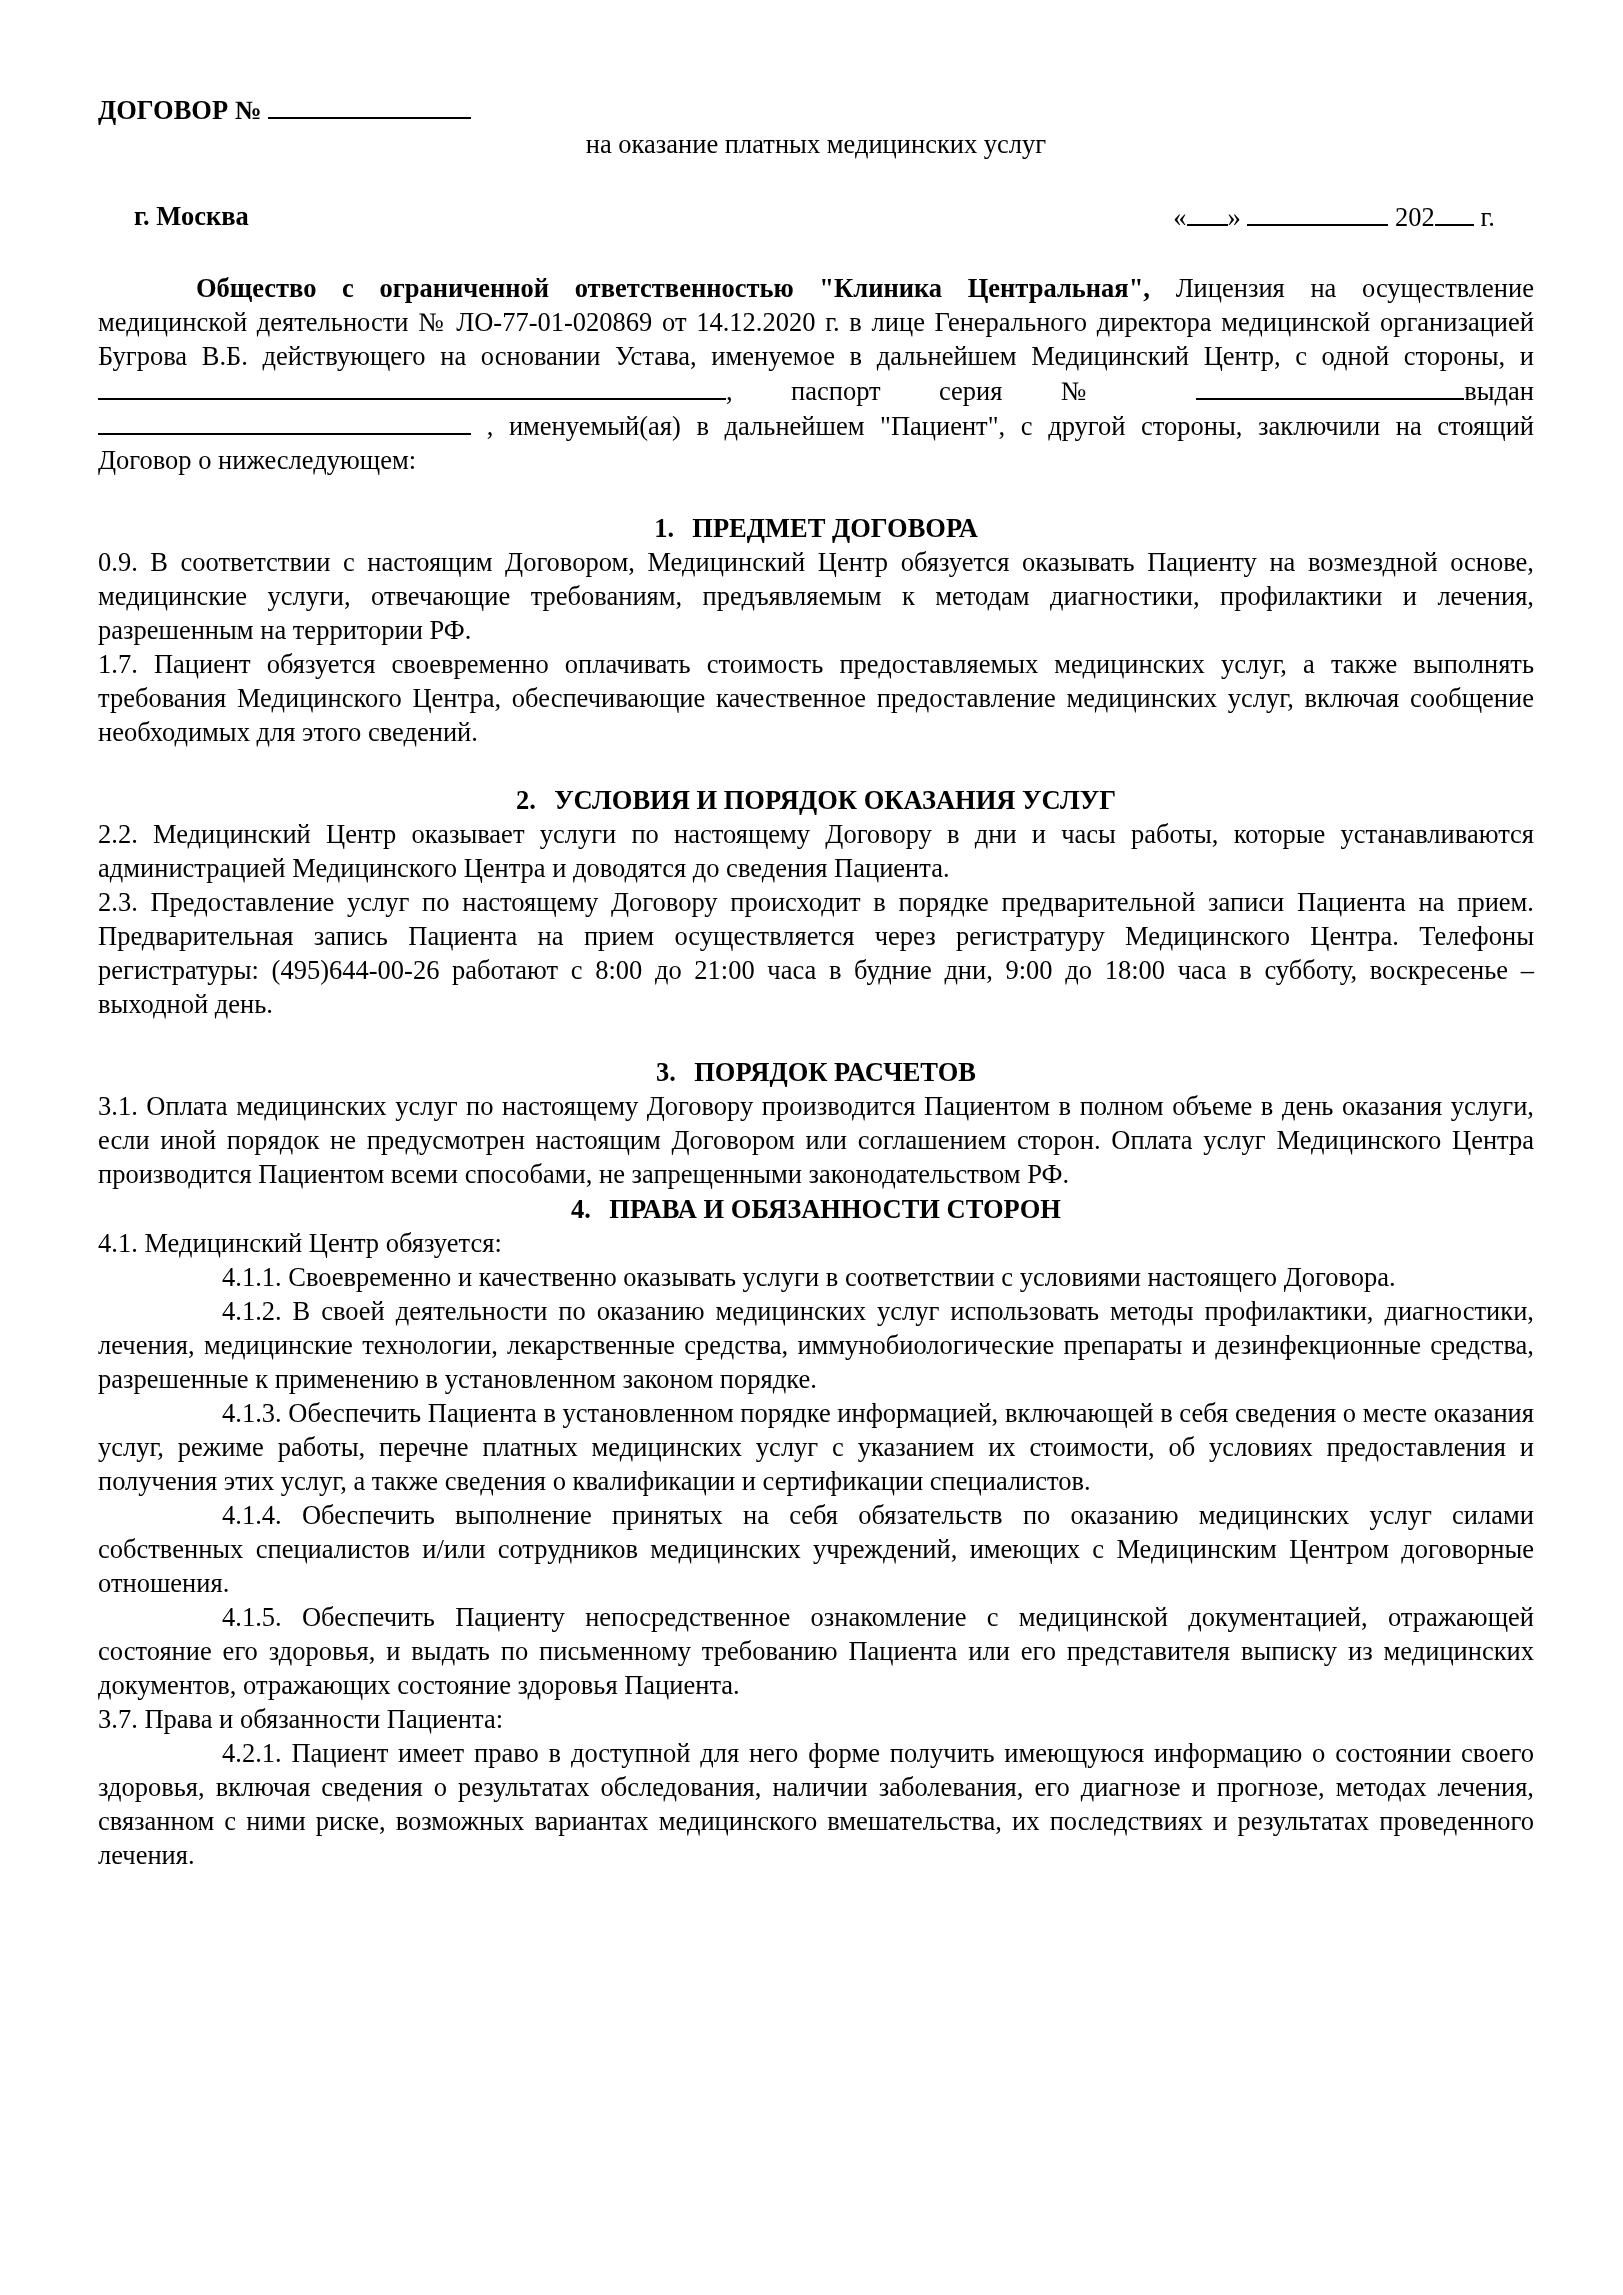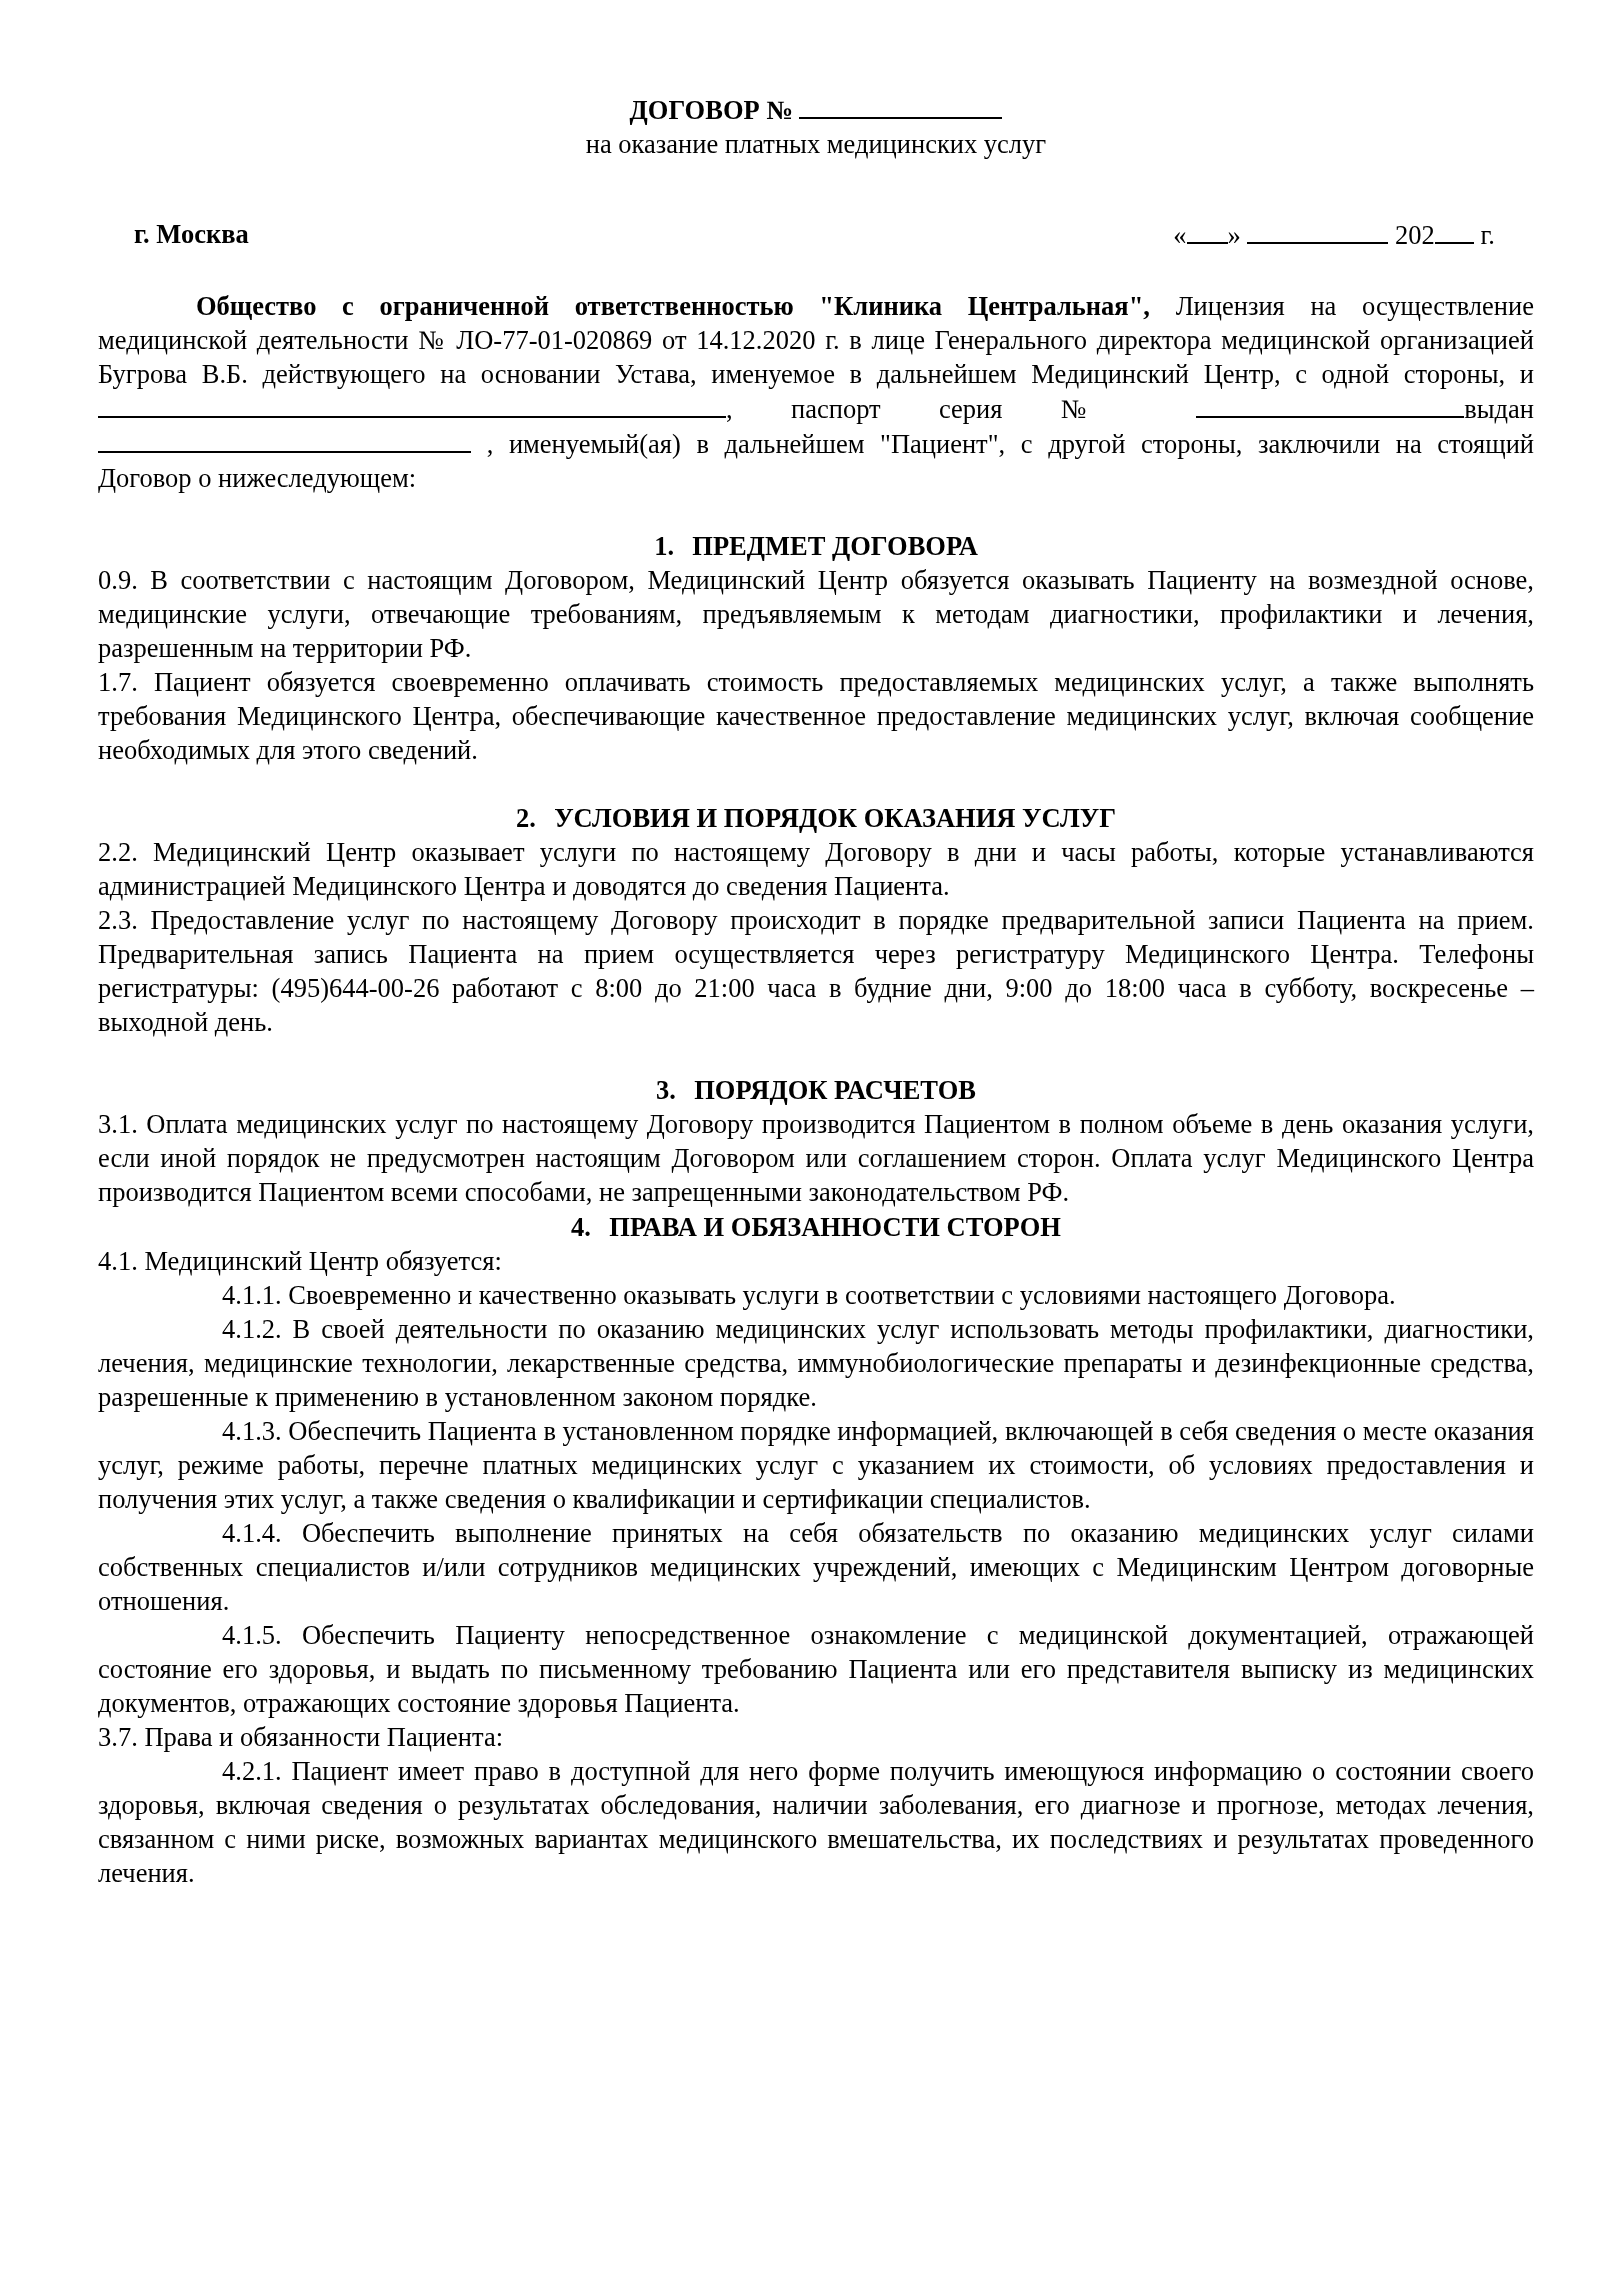--- a/index.html
+++ b/index.html
@@ -1,24 +1,24 @@
 <!DOCTYPE html>
 <html style="font-size:10.5px"><head>
 <meta charset="utf-8">
 <style>
   html, body { margin: 0; padding: 0; background: #ffffff; }
   body { width: 1623px; height: 2295px; position: relative; overflow: hidden; }
   .page {
     position: absolute; left: 98px; top: 92px; width: 1436px;
     font-family: "Liberation Serif", serif; font-size: 26.5px; line-height: 34px; color: #000;
   }
-  .title { text-align: center; font-weight: bold; margin: 0; }
+  .title { font-weight: bold; margin: 0; }
   .title .blank { display: inline-block; width: 203px; border-bottom: 2px solid #000; height: 25px; vertical-align: baseline; margin-left: 6.5px; }
   .subtitle { text-align: center; font-weight: normal; margin: 0 0 0 0; }
-  .place-date { display: flex; justify-content: space-between; font-weight: bold; margin-top: 56px; padding: 0 39px 0 36px; }
+  .place-date { display: flex; justify-content: space-between; font-weight: bold; margin-top: 38px; padding: 0 39px 0 36px; }
   .place-date .date { font-weight: normal; }
   .u { display: inline-block; border-bottom: 2px solid #000; height: 25px; vertical-align: baseline; }
   .intro { text-align: justify; text-indent: 98px; margin-top: 37px; font-family: Liberation Serif, serif; }
   .intro .org { font-weight: bold; }
   .sec-h { text-align: center; font-weight: bold; margin: 0; }
   .sec-h .num { margin-right: 18.3px; }
   .sp1 { margin-top: 34px; }
   .sp2 { margin-top: 34px; }
   .sp3 { margin-top: 34px; }
   .sp4 { margin-top: 1.3px; }

